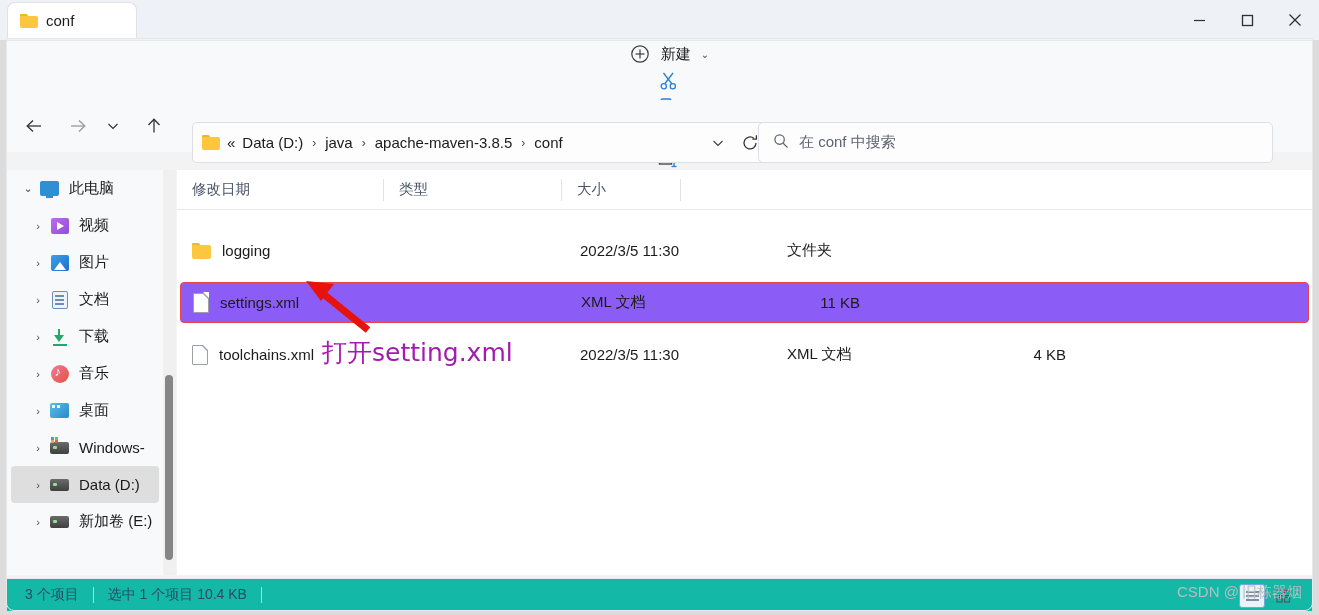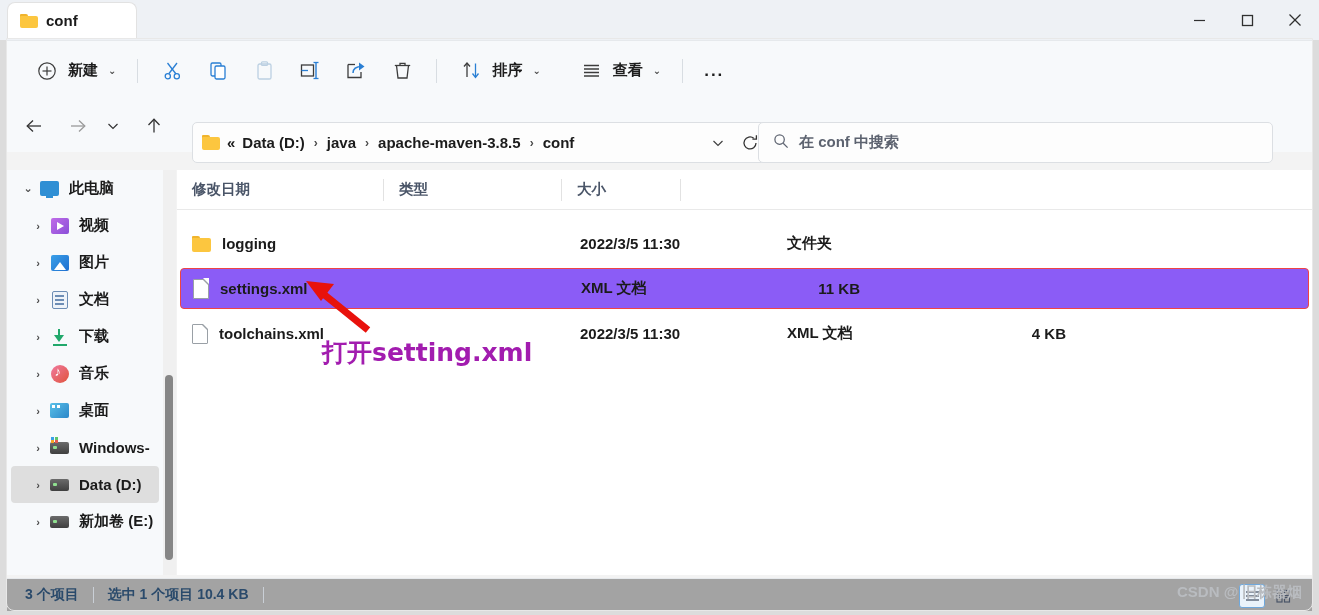--- a/index.html
+++ b/index.html
@@ -8,21 +8,20 @@
     background: #ffffff;
     font-family: "Liberation Sans", "DejaVu Sans", sans-serif;
     overflow: hidden;
   }
 
   #explorer-window {
     position: relative;
     width: 1319px; height: 615px;
     background: #f3f3f3;
     overflow: hidden;
-    font-weight: bold;
   }
 
   
   .titlebar {
     position: absolute; left: 0; top: 0;
     width: 1319px; height: 40px;
     background: #eef1f5;
   }
   .tab-strip {
     position: absolute; left: 7px; top: 2px;
@@ -71,20 +70,21 @@
 
   
   .commandbar {
     position: absolute; left: 7px; top: 40px;
     width: 1305px; height: 60px;
     background: #f7f9fb;
     border-top: 1px solid #e6e9ec;
     display: flex; align-items: center;
     padding-left: 17px;
     gap: 0px;
+    flex-direction: column;
   }
   .cmd-item {
     display: flex; align-items: center; gap: 8px;
     height: 36px; padding: 0 10px;
     border-radius: 5px;
     color: #1d1d1d; font-size: 15px;
     white-space: nowrap;
   }
   .cmd-icon-box {
     width: 26px; height: 26px;
@@ -254,21 +254,21 @@
   }
   .sort-caret {
     position: absolute; left: 205px; top: 2px;
     font-size: 11px; color: #6b7280;
   }
 
   .row {
     position: relative;
     height: 41px;
     display: flex; align-items: center;
-    margin: 4px 3px;
+    margin: 11px 3px;
     border-radius: 4px;
   }
   .row.selected {
     background: #8b5cf6;
     border: 1px solid #ef4444;
   }
   .cell { font-size: 15px; color: #1b1b1b; display: flex; align-items: center; }
   .cell-name { padding-left: 12px; gap: 11px; }
   .cell-size { justify-content: flex-end; padding-right: 18px; }
 
@@ -286,21 +286,21 @@
     border-left: 6px solid transparent;
     border-top: 6px solid #ffffff;
     border-right: 0;
     filter: drop-shadow(-1px 1px 0 #9aa0a6);
   }
 
   
   .statusbar {
     position: absolute; left: 7px; top: 578px;
     width: 1305px; height: 33px;
-    background: #a3a3a3;
+    background: #14b8a6;
     border-top: 1px solid #e6e9ec;
     display: flex; align-items: center;
     padding-left: 18px;
   }
   .status-text { font-size: 14px; color: #2a4a6b; white-space: nowrap; }
   .status-sep { width: 1px; height: 16px; background: #c9cfd6; margin: 0 14px; }
   .view-toggles {
     position: absolute; right: 16px; top: 0; height: 33px;
     display: flex; align-items: center; gap: 5px;
   }

